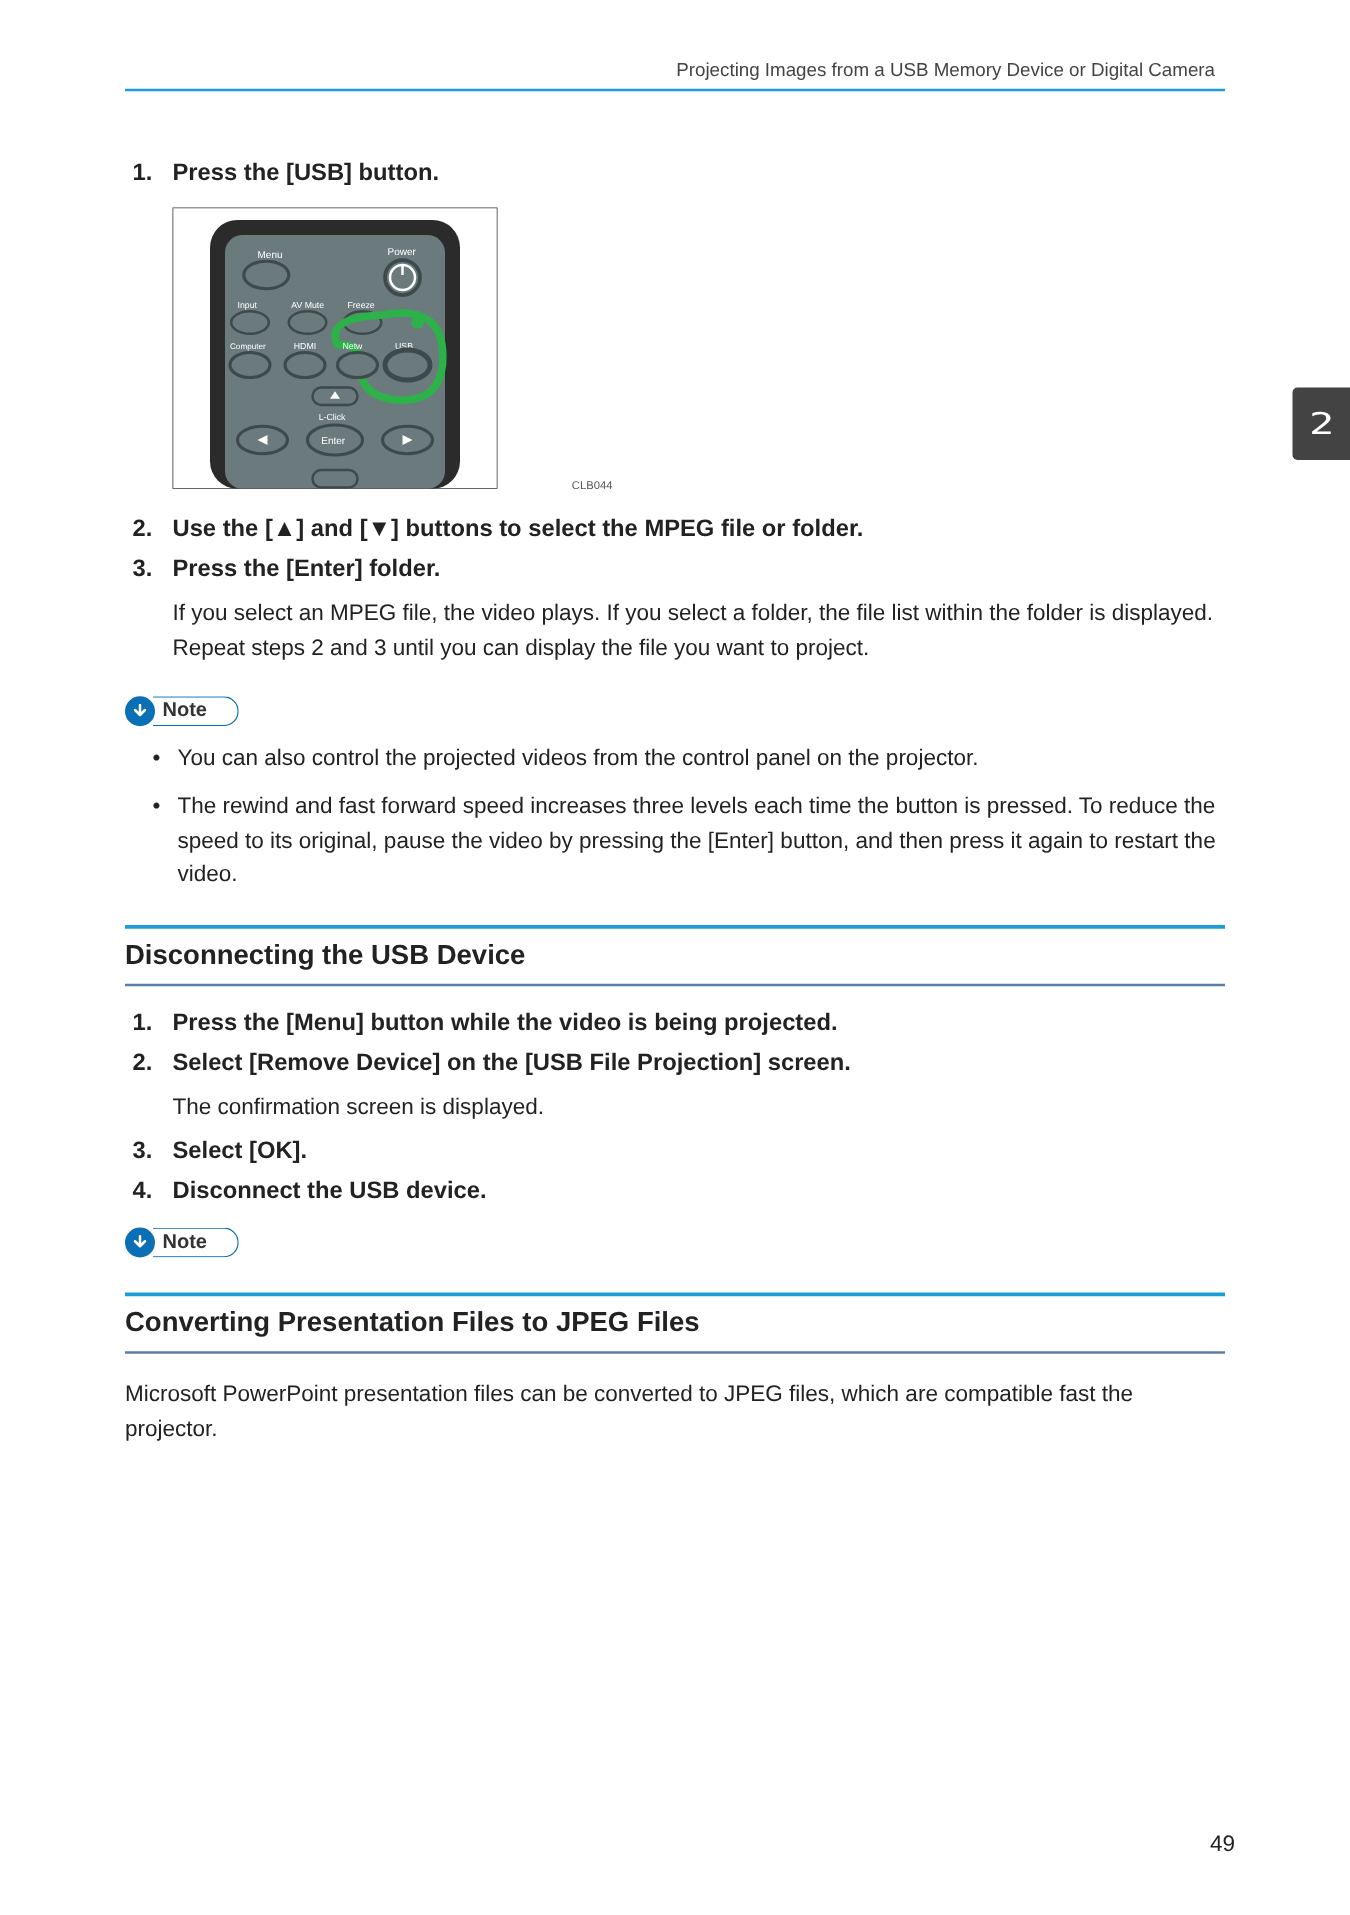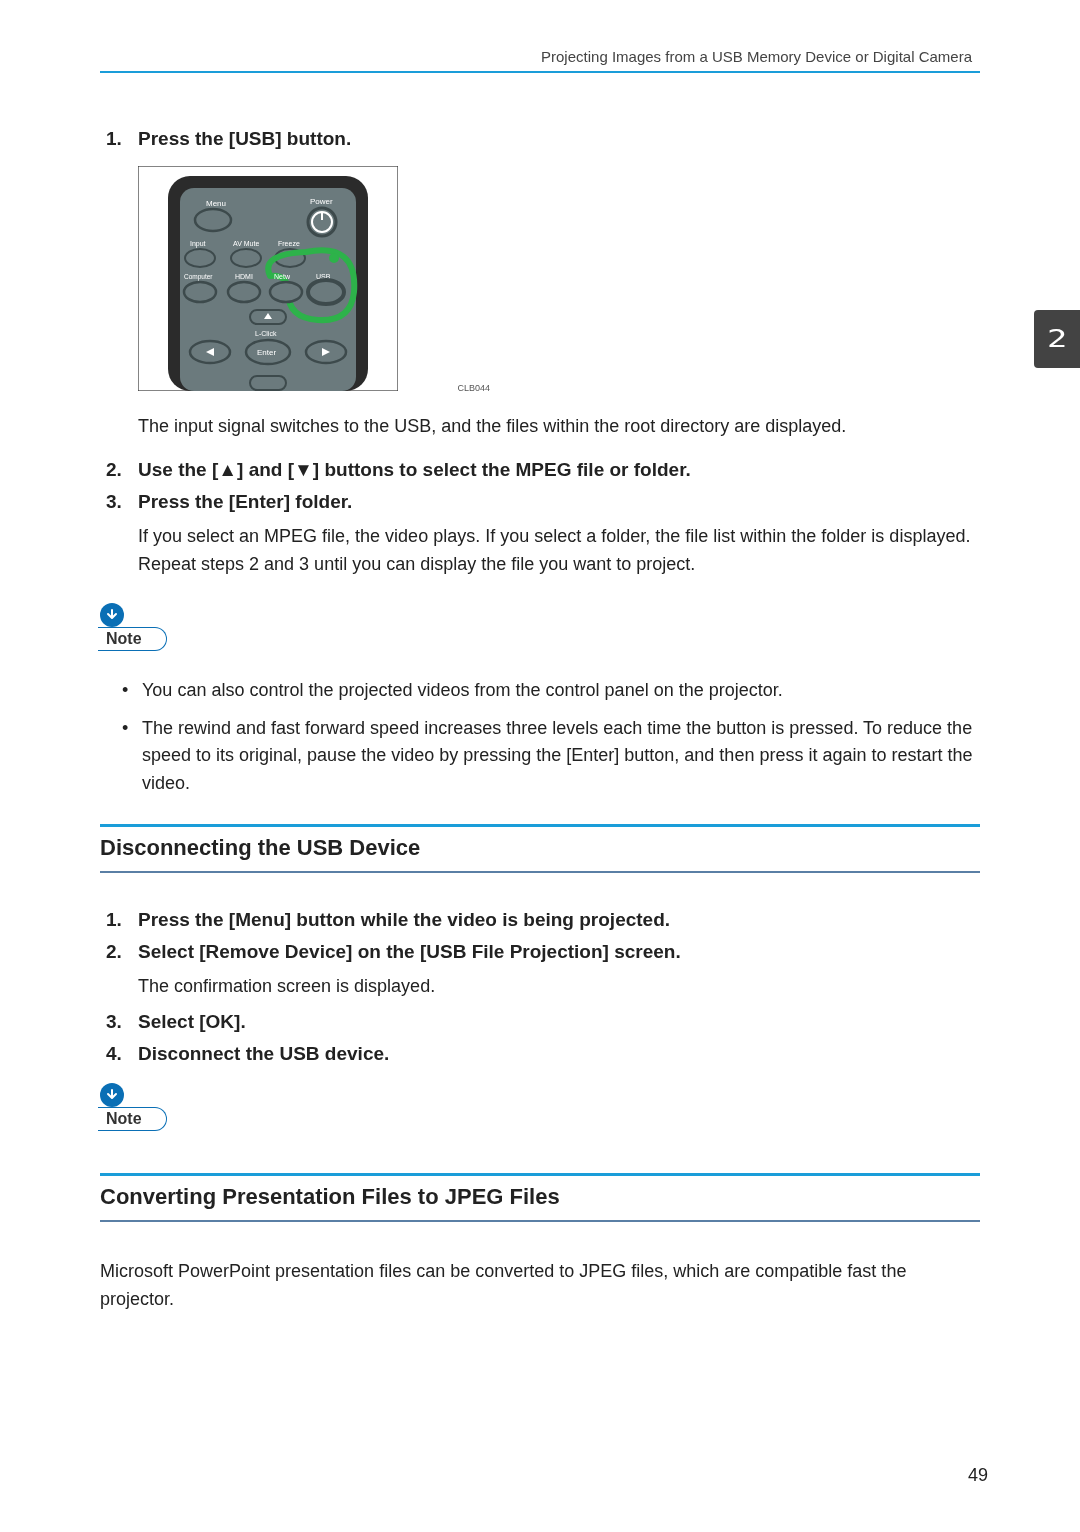--- a/index.html
+++ b/index.html
@@ -9,27 +9,27 @@
   .header-rule { border: none; border-top: 2px solid #1a9dd9; margin-top: 6px; }
   .content { margin-top: 55px; }
   .ol-item { display: flex; margin-bottom: 10px; }
   .ol-num { font-weight: 600; font-size: 19px; min-width: 32px; margin-left: 6px; }
   .ol-body { flex: 1; }
   .step-title { font-weight: 600; font-size: 19px; }
   .step-text { font-size: 18px; line-height: 1.55; margin-top: 10px; }
   .remote-figure { margin-top: 16px; margin-left: 38px; margin-bottom: 22px; position: relative; width: 300px; }
   .remote-label { position: absolute; right: -52px; bottom: -2px; font-size: 9px; color: #555; }
   .after-fig-text { margin-left: 38px; font-size: 18px; line-height: 1.55; margin-bottom: 18px; }
-  .note-badge { display: inline-flex; align-items: flex-start; margin-top: 14px; margin-bottom: 26px; flex-direction: column; }
+  .note-badge { display: inline-flex; align-items: flex-end; margin-top: 14px; margin-bottom: 12px; }
   .note-circle { width: 24px; height: 24px; border-radius: 50%; background: #0a6fb5; color: #fff; display: flex; align-items: center; justify-content: center; font-size: 14px; font-weight: bold; }
   .note-bubble { border: 1.5px solid #0a6fb5; border-left: none; border-radius: 0 12px 12px 0; padding: 2px 24px 2px 8px; font-weight: 600; color: #333; font-size: 16px; margin-left: -2px; }
   ul.notes { list-style: none; margin-left: 22px; margin-bottom: 26px; }
   ul.notes li { position: relative; padding-left: 20px; font-size: 18px; line-height: 1.55; margin-bottom: 10px; }
   ul.notes li::before { content: "•"; position: absolute; left: 0; top: 0; }
-  .section-h2 { border-top: 3px solid #1a9dd9; border-bottom: 2px solid #5a7fa5; padding: 8px 0 10px 0; font-size: 22px; font-weight: 600; color: #222; margin-top: 16px; margin-bottom: 36px; }
+  .section-h2 { border-top: 3px solid #1a9dd9; border-bottom: 2px solid #5a7fa5; padding: 8px 0 10px 0; font-size: 22px; font-weight: 600; color: #222; margin-top: 16px; margin-bottom: 19px; }
   .intro-para { font-size: 18px; line-height: 1.55; margin-top: 2px; }
   .page-number { position: absolute; right: 92px; bottom: 46px; font-size: 18px; color: #222; }
   .side-tab { position: absolute; right: 0; top: 310px; width: 46px; height: 58px; background: #434343; color: #fff; display: flex; align-items: center; justify-content: center; font-size: 24px; font-family: monospace; border-radius: 4px 0 0 4px; }
   .side-tab-digit { transform: scaleX(1.4); font-weight: 300; }
   
   .remote-svg { display: block; }
 </style>
 </head>
 <body>
 
@@ -98,21 +98,20 @@
         <ellipse cx="130" cy="186" rx="22" ry="12" fill="#6b7a7d" stroke="#3d4a4c" stroke-width="2.5"></ellipse>
         <text x="119" y="189" fill="#fff" font-size="8">Enter</text>
         <ellipse cx="188" cy="186" rx="20" ry="11" fill="#6b7a7d" stroke="#3d4a4c" stroke-width="2.5"></ellipse>
         <polygon points="192,186 184,182 184,190" fill="#fff"></polygon>
 
         <rect x="112" y="210" width="36" height="14" rx="7" fill="#6b7a7d" stroke="#3d4a4c" stroke-width="2"></rect>
       </svg>
       <div class="remote-label">CLB044</div>
     </div>
 
-    <div class="after-fig-text">The input signal switches to the USB, and the files within the root directory are displayed.</div>
 
     
     <div class="ol-item">
       <div class="ol-num">2.</div>
       <div class="ol-body">
         <div class="step-title">Use the [▲] and [▼] buttons to select the MPEG file or folder.</div>
       </div>
     </div>
 
     

